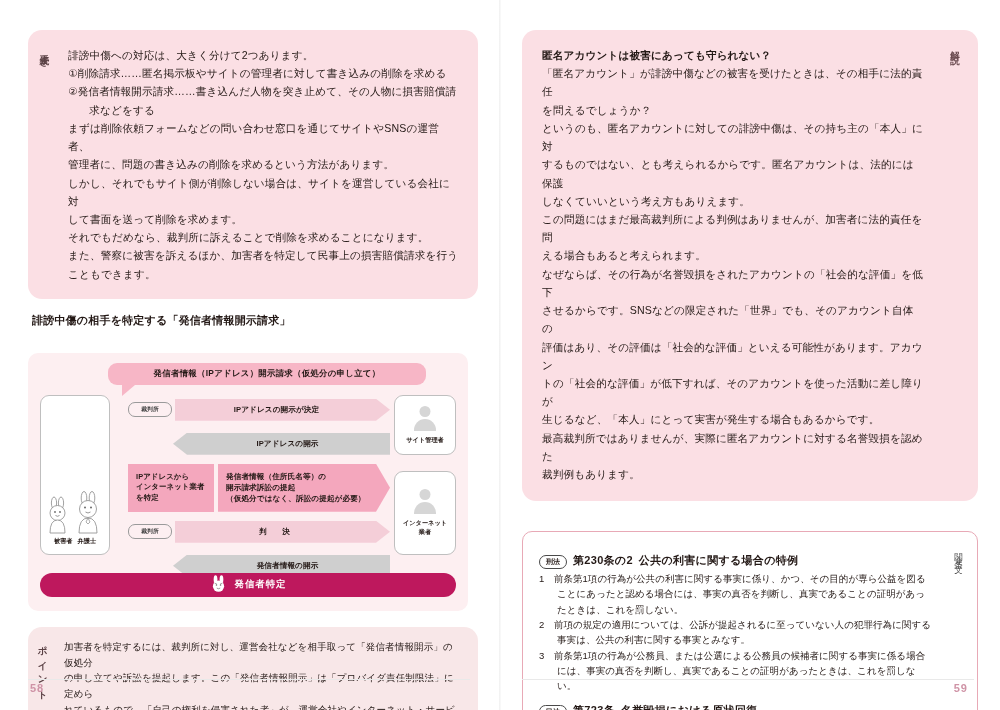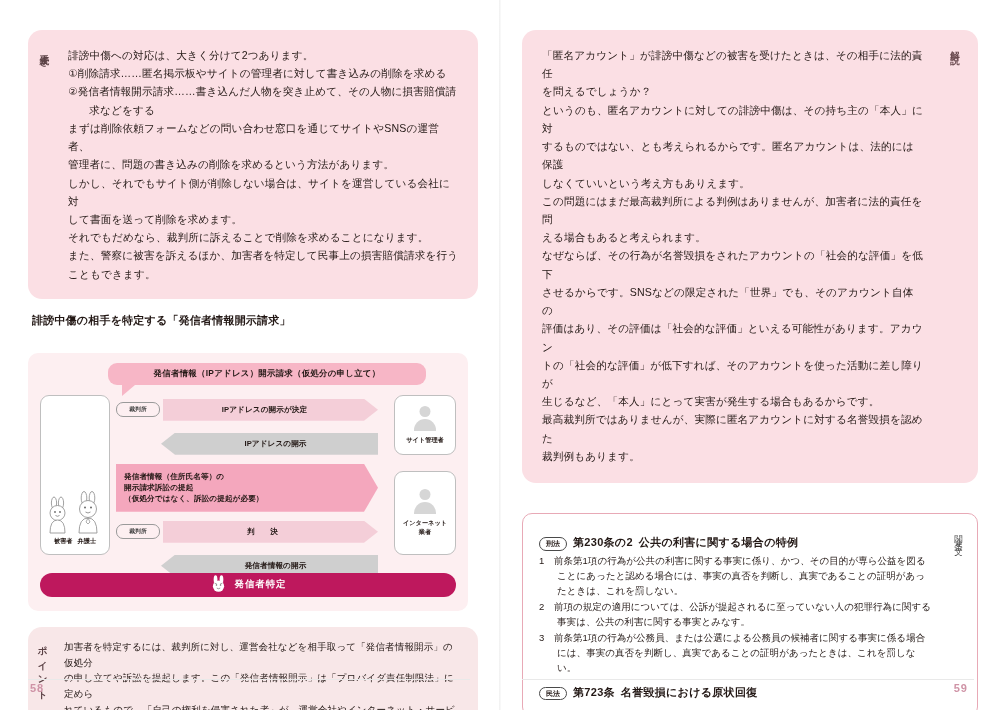--- a/index.html
+++ b/index.html
@@ -108,21 +108,21 @@
     position:absolute;left:50%;top:0;transform:translateX(-50%);
     width:11px;height:11px;border-radius:50%;background:#d6d6d6;
   }
   .person .body{
     position:absolute;left:50%;bottom:1px;transform:translateX(-50%);
     width:22px;height:12px;background:#d6d6d6;
     border-radius:11px 11px 0 0;
   }
   .actor-lbl{font-size:6.2px;font-weight:700;text-align:center;line-height:1.35;color:#231815;}
 
-  .rows{position:absolute;left:88px;top:40px;width:262px;}
+  .rows{position:absolute;left:100px;top:40px;width:262px;}
   .row{position:relative;height:34px;display:flex;align-items:center;}
   .row.tall{height:54px;}
   .court-pill{
     width:42px;height:13px;border:1px solid #9a9a9a;border-radius:7px;
     background:#fdeff1;
     display:flex;align-items:center;justify-content:center;
     font-size:5.8px;font-weight:700;color:#3a3a3a;flex:0 0 auto;
     margin-right:3px;
   }
   .arrow{
@@ -272,20 +272,23 @@
           <div class="court-pill">裁判所</div>
           <div class="arrow right">IPアドレスの開示が決定</div>
         </div>
 
         <div class="row">
           <div style="width:45px;flex:0 0 auto;"></div>
           <div class="arrow left">IPアドレスの開示</div>
         </div>
 
         <div class="row tall" style="align-items:center;">
+          <div class="arrow solidbox" style="flex:0 0 86px;white-space:pre-line;margin-right:4px;">IPアドレスから
+インターネット業者
+を特定</div>
           <div class="arrow right tall" style="background:#f4a7bd;white-space:pre-line;text-align:left;justify-content:flex-start;padding-left:8px;">発信者情報（住所氏名等）の
 開示請求訴訟の提起
 （仮処分ではなく、訴訟の提起が必要）</div>
         </div>
 
         <div class="row">
           <div class="court-pill">裁判所</div>
           <div class="arrow right" style="letter-spacing:4px;">判　決</div>
         </div>
 
@@ -321,20 +324,21 @@
     <div class="baseline l"></div>
     <div class="folio l">58</div>
   </div>
 
   <div class="gutter"></div>
 
   <div class="page page-right">
 
     <div class="pinkblock" style="padding:16px 54px 18px 20px;margin-bottom:30px;">
       <span class="vtab right" style="right:18px;top:14px;letter-spacing:3px;">解説</span>
+      <p class="t bold">匿名アカウントは被害にあっても守られない？</p>
       <p class="t">「匿名アカウント」が誹謗中傷などの被害を受けたときは、その相手に法的責任</p>
       <p class="t">を問えるでしょうか？</p>
       <p class="t">というのも、匿名アカウントに対しての誹謗中傷は、その持ち主の「本人」に対</p>
       <p class="t">するものではない、とも考えられるからです。匿名アカウントは、法的には保護</p>
       <p class="t">しなくていいという考え方もありえます。</p>
 
       <p class="t gap">この問題にはまだ最高裁判所による判例はありませんが、加害者に法的責任を問</p>
       <p class="t">える場合もあると考えられます。</p>
       <p class="t">なぜならば、その行為が名誉毀損をされたアカウントの「社会的な評価」を低下</p>
       <p class="t">させるからです。SNSなどの限定された「世界」でも、そのアカウント自体の</p>

